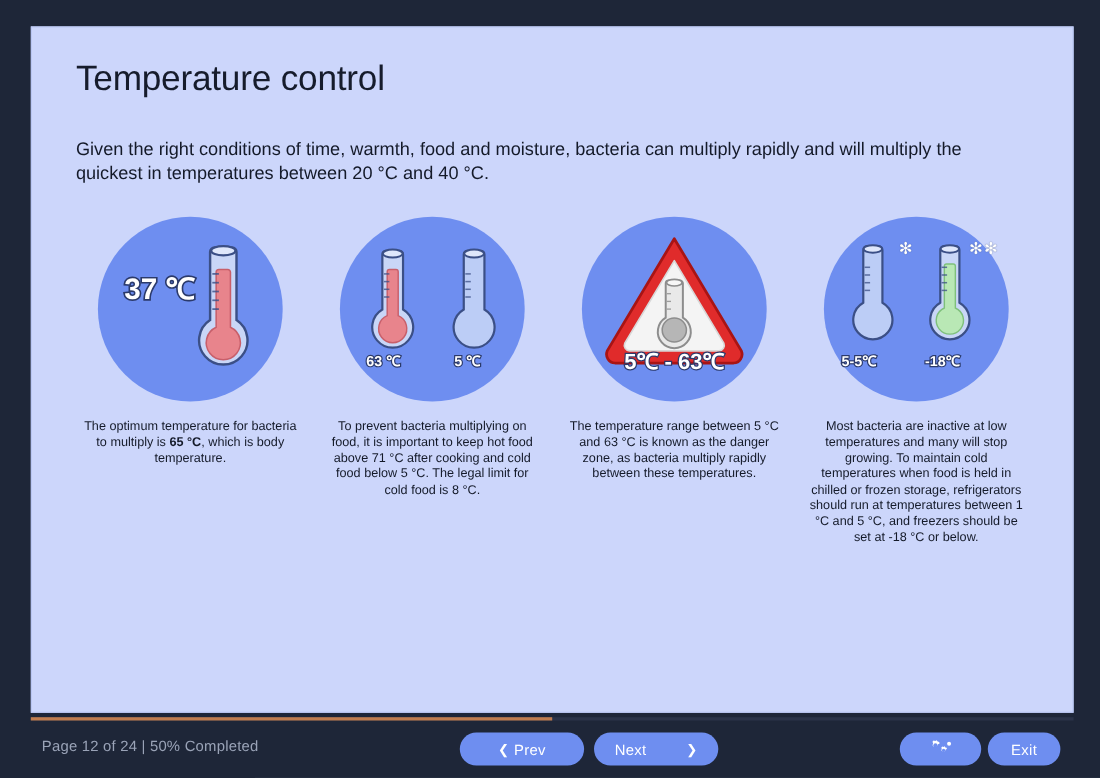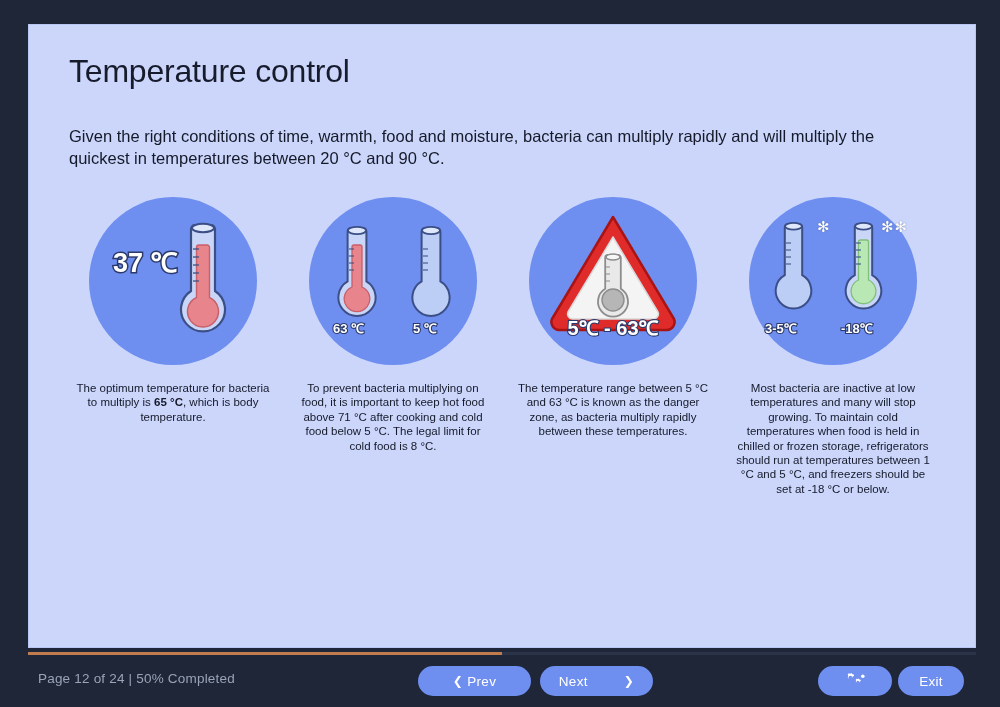--- a/index.html
+++ b/index.html
@@ -103,21 +103,21 @@
   .chev { font-size: 12px; }
 </style>
 </head>
 <body>
 
 <div id="app">
 
   <div class="slide">
 
     <div class="slide-title">Temperature control</div>
-    <div class="slide-intro">Given the right conditions of time, warmth, food and moisture, bacteria can multiply rapidly and will multiply the quickest in temperatures between 20 °C and 90 °C.</div>
+    <div class="slide-intro">Given the right conditions of time, warmth, food and moisture, bacteria can multiply rapidly and will multiply the quickest in temperatures between 20 °C and 40 °C.</div>
 
     <div class="cols">
 
       <div class="col">
         <div class="circle">
           <div class="thermo" style="left:76px; top:22px;">
             <svg width="76" height="124" viewBox="0 0 76 124">
               <path d="M30 6 h16 a4 4 0 0 1 4 4 v62 a22 22 0 1 1 -24 0 v-62 a4 4 0 0 1 4 -4 z" fill="#c9d6f7" stroke="#3b4f86" stroke-width="2.2"></path>
               <ellipse cx="38" cy="9" rx="11" ry="4.2" fill="#dfe7fb" stroke="#3b4f86" stroke-width="2"></ellipse>
               <path d="M34 26 h8 a2.5 2.5 0 0 1 2.5 2.5 v50 a15.5 15.5 0 1 1 -13 0 v-50 a2.5 2.5 0 0 1 2.5 -2.5 z" fill="#e8848c" stroke="#c85f6a" stroke-width="1.4"></path>
@@ -215,21 +215,21 @@
               <g stroke="#3b4f86" stroke-width="1.4" opacity=".75">
                 <line x1="21" y1="24" x2="26" y2="24"></line>
                   <line x1="21" y1="31" x2="26" y2="31"></line>
                 <line x1="21" y1="38" x2="26" y2="38"></line>
                   <line x1="21" y1="45" x2="26" y2="45"></line>
               </g>
             </svg>
           </div>
           <div class="snow" style="left:132px; top:22px;">✻✻</div>
 
-          <div class="lbl lbl-row lbl-15">3-5℃</div>
+          <div class="lbl lbl-row lbl-15">5-5℃</div>
           <div class="lbl lbl-row lbl-18">-18℃</div>
         </div>
         <div class="caption">Most bacteria are inactive at low temperatures and many will stop growing. To maintain cold temperatures when food is held in chilled or frozen storage, refrigerators should run at temperatures between 1 °C and 5 °C, and freezers should be set at -18 °C or below.</div>
       </div>
 
     </div>
   </div>
 
   <div class="progress-track">
     <div class="progress-fill" id="progress-fill" style="width: 50%;"></div>

